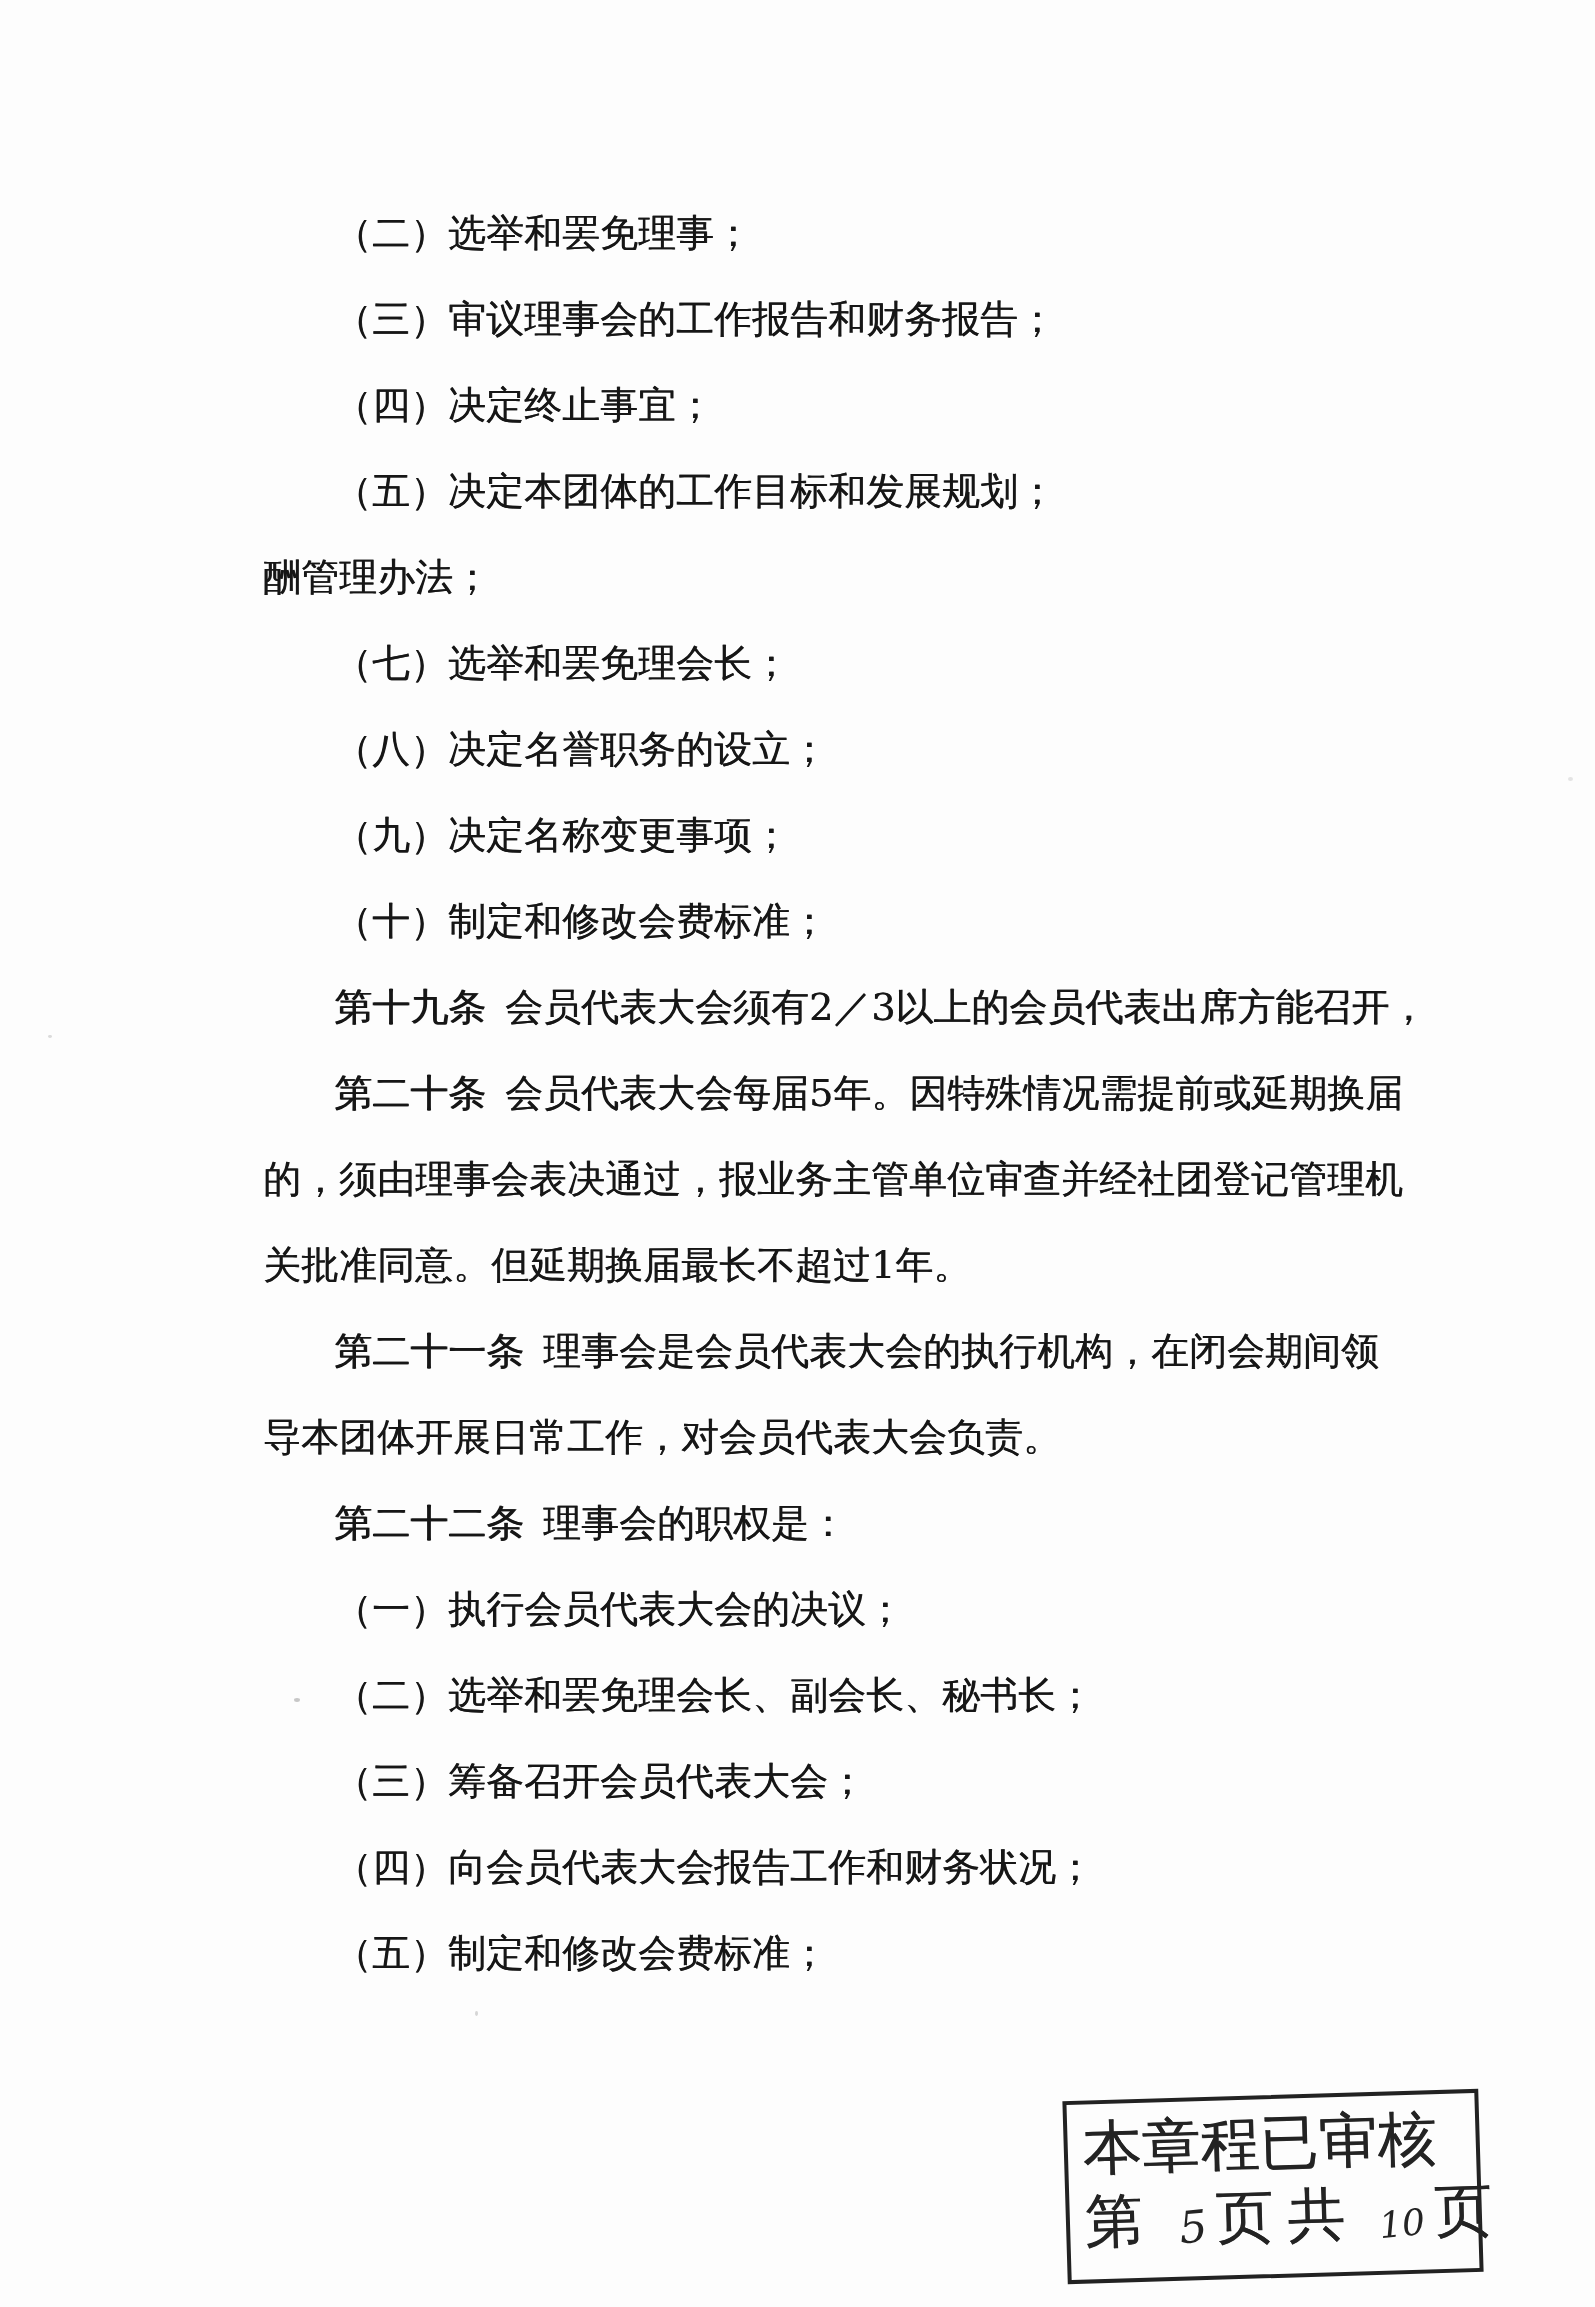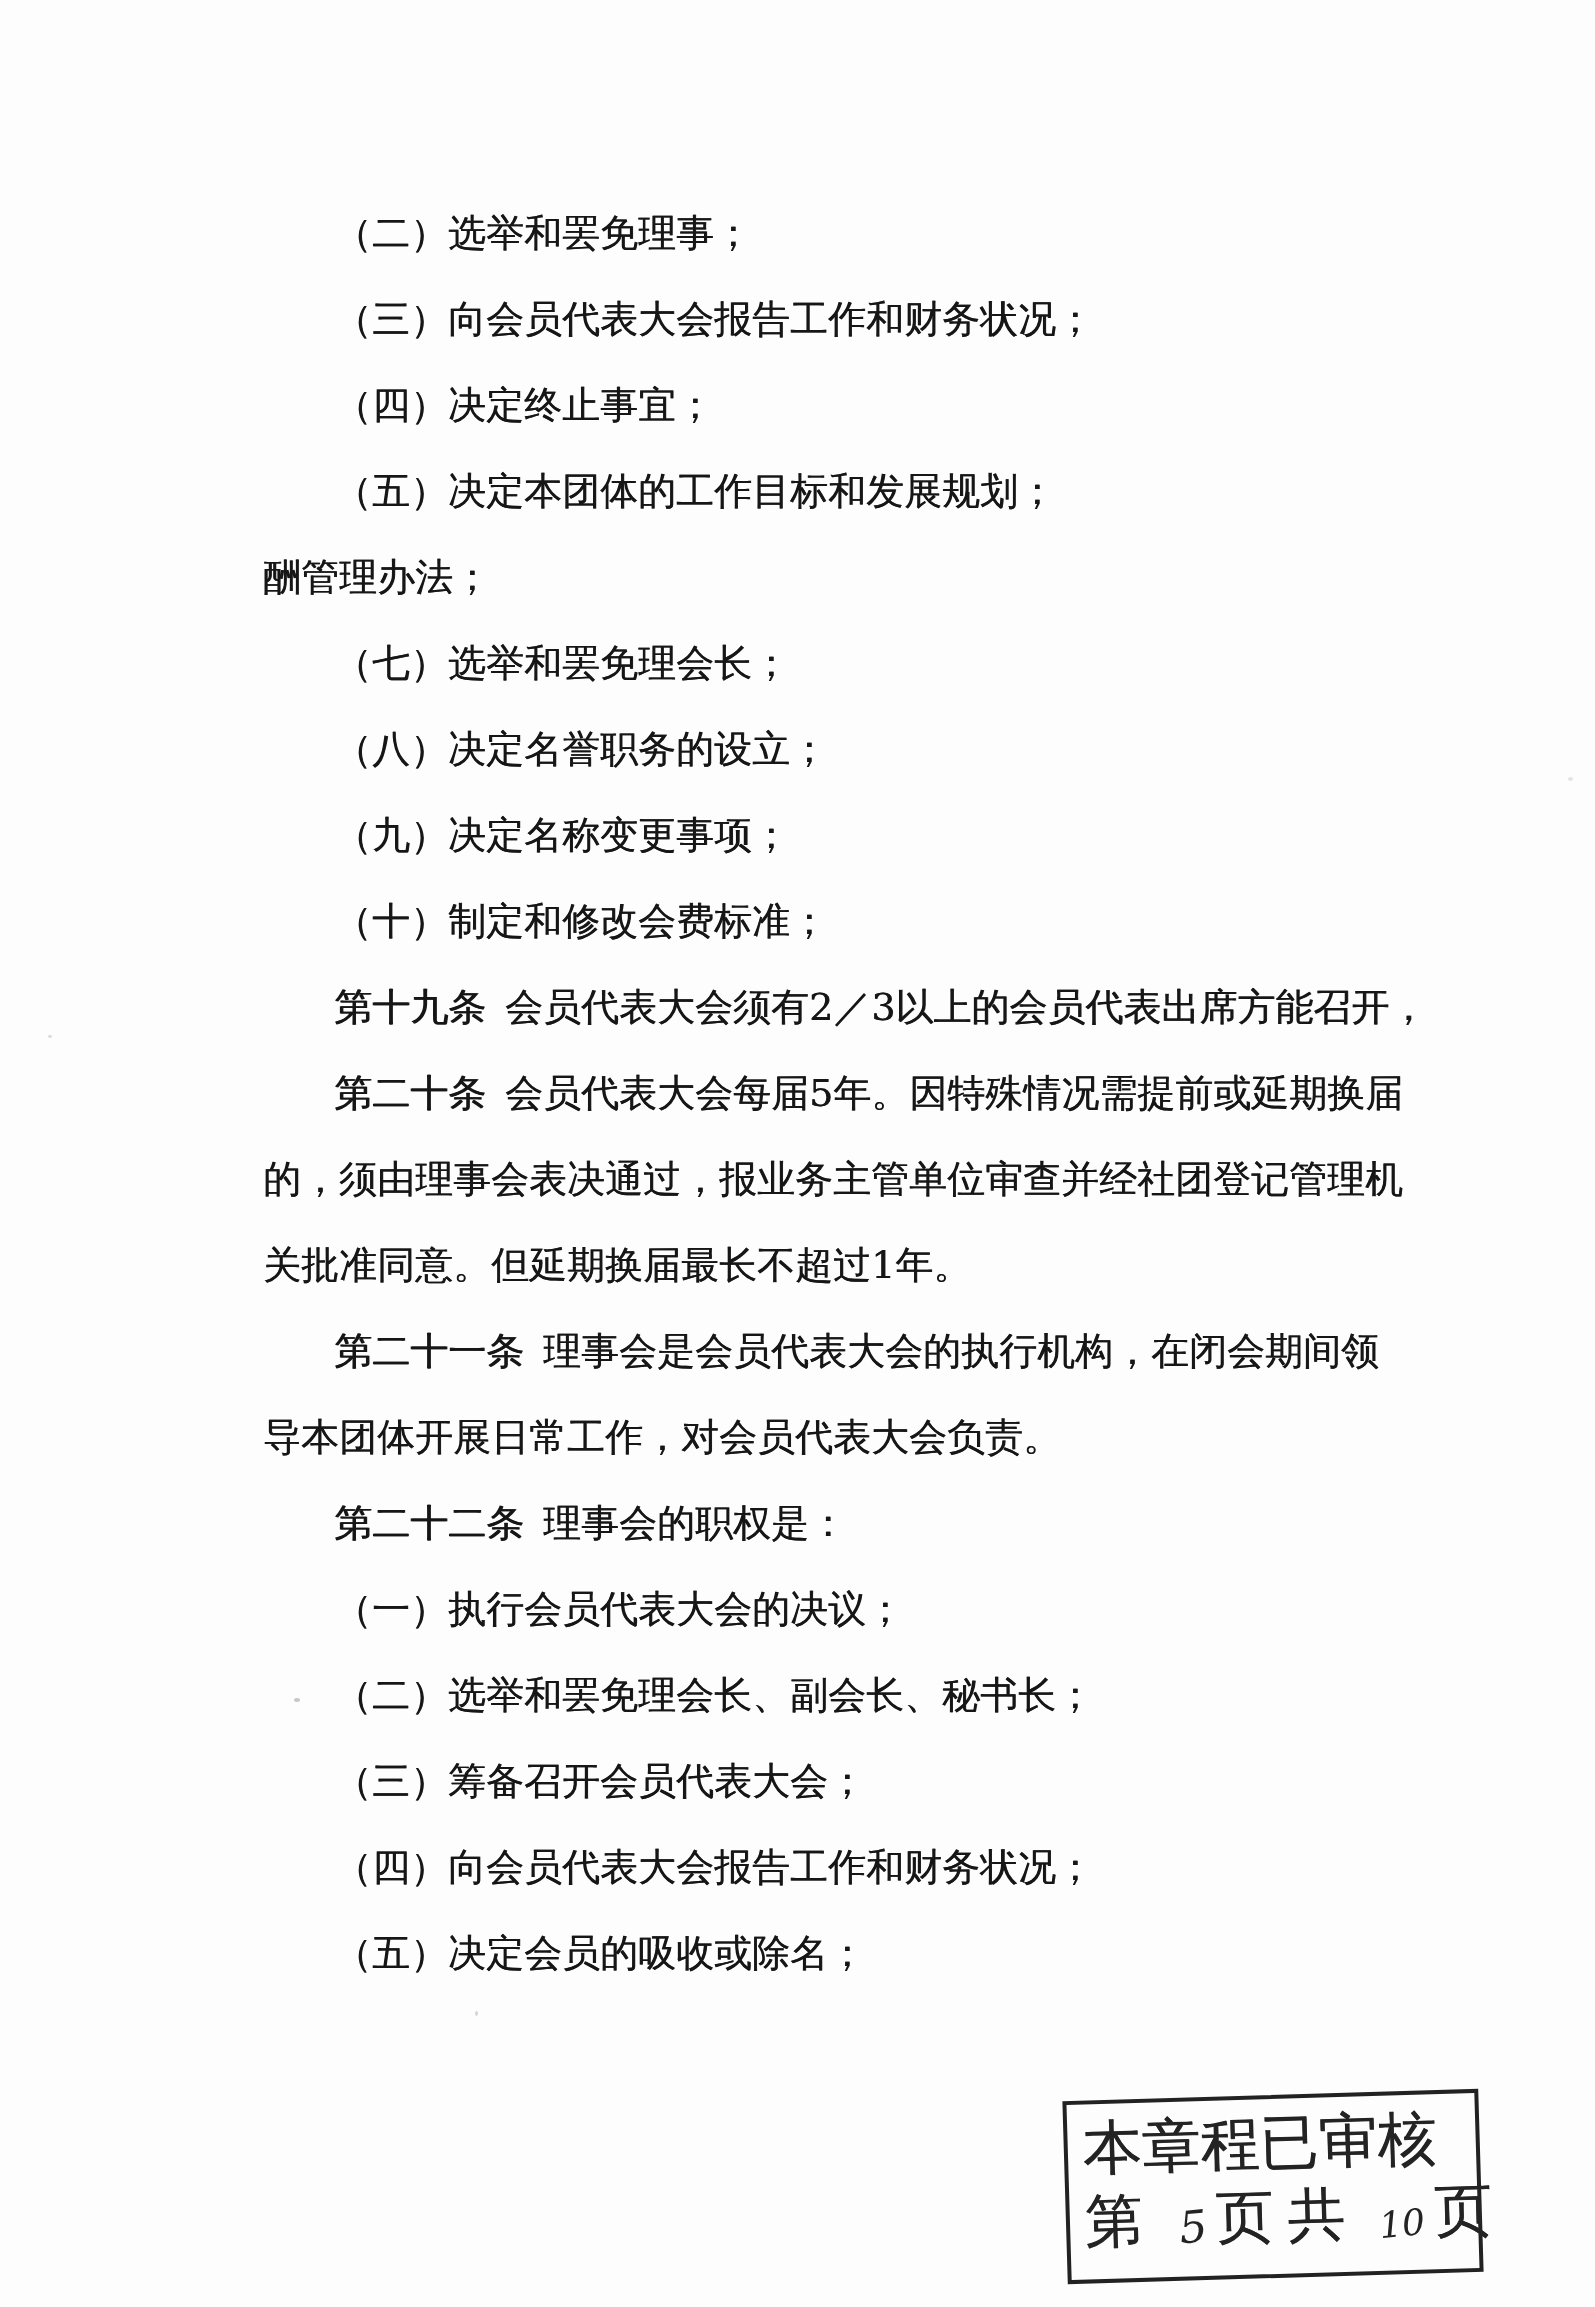--- a/index.html
+++ b/index.html
@@ -96,40 +96,40 @@
   .speck.s4 { left: 1568px; top: 777px; width: 5px;  height: 3.8px; opacity: 0.25; }
 </style>
 </head>
 <body>
 
 <div class="page">
 
   <div class="text-block">
 
   <div class="line indent"><span>（二）选举和罢免理事；</span></div>
-      <div class="line indent"><span>（三）向会员代表大会报告工作和财务状况；</span></div>
+      <div class="line indent"><span>（三）审议理事会的工作报告和财务报告；</span></div>
       <div class="line indent"><span>（四）决定终止事宜；</span></div>
       <div class="line indent"><span>（五）决定本团体的工作目标和发展规划；</span></div>
       <div class="line"><span>酬管理办法；</span></div>
       <div class="line indent"><span>（七）选举和罢免理会长；</span></div>
       <div class="line indent"><span>（八）决定名誉职务的设立；</span></div>
       <div class="line indent"><span>（九）决定名称变更事项；</span></div>
       <div class="line indent"><span>（十）制定和修改会费标准；</span></div>
       <div class="line indent"><span class="line-head">第十九条</span><span>会员代表大会须有2／3以上的会员代表出席方能召开，</span></div>
       <div class="line indent"><span class="line-head">第二十条</span><span>会员代表大会每届5年。因特殊情况需提前或延期换届</span></div>
       <div class="line"><span>的，须由理事会表决通过，报业务主管单位审查并经社团登记管理机</span></div>
       <div class="line"><span>关批准同意。但延期换届最长不超过1年。</span></div>
       <div class="line indent"><span class="line-head">第二十一条</span><span>理事会是会员代表大会的执行机构，在闭会期间领</span></div>
       <div class="line"><span>导本团体开展日常工作，对会员代表大会负责。</span></div>
       <div class="line indent"><span class="line-head">第二十二条</span><span>理事会的职权是：</span></div>
       <div class="line indent"><span>（一）执行会员代表大会的决议；</span></div>
       <div class="line indent"><span>（二）选举和罢免理会长、副会长、秘书长；</span></div>
       <div class="line indent"><span>（三）筹备召开会员代表大会；</span></div>
       <div class="line indent"><span>（四）向会员代表大会报告工作和财务状况；</span></div>
-      <div class="line indent"><span>（五）决定会员的吸收或除名；</span></div>
+      <div class="line indent"><span>（五）制定和修改会费标准；</span></div>
     </div>
 
   <div class="stamp">
     <div class="stamp-row1">本章程已审核</div>
     <div class="stamp-row2">
       <span class="stamp-char-di">第</span>
       <span class="stamp-num stamp-num-page">5</span>
       <span class="stamp-char-ye1">页</span>
       <span class="stamp-char-gong">共</span>
       <span class="stamp-num total stamp-num-total">10</span>

